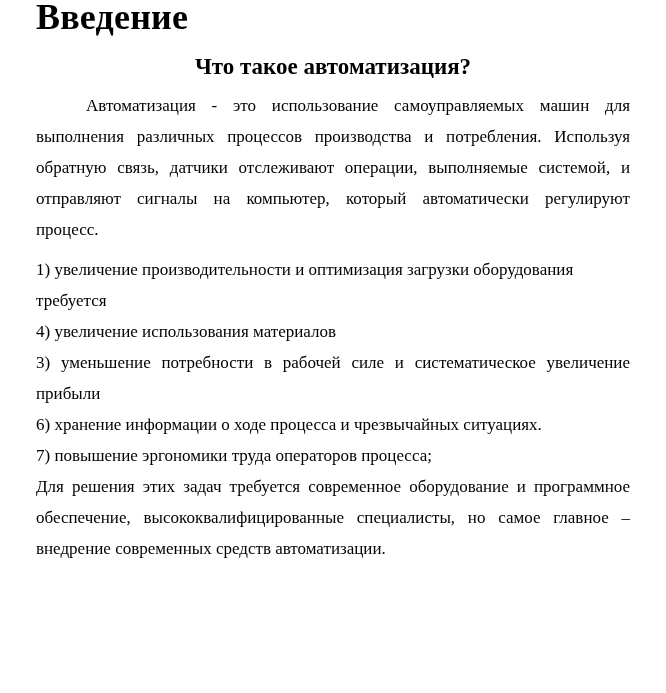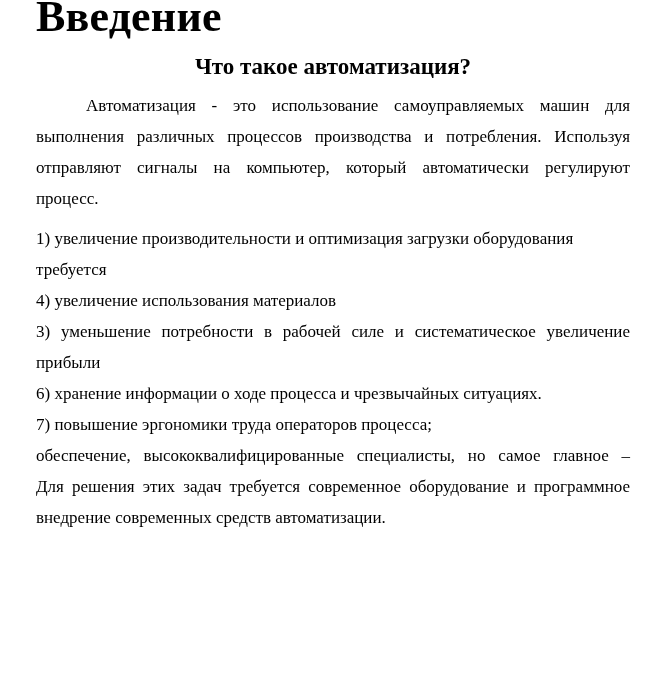--- a/index.html
+++ b/index.html
@@ -11,21 +11,21 @@
     font-family: "Liberation Serif", "DejaVu Serif", serif;
     overflow: hidden;
   }
   .page {
     box-sizing: border-box;
     width: 666px;
     height: 693px;
     padding: 0 36px;
   }
   h1.doc-title {
-    font-size: 44px;
+    font-size: 36px;
     line-height: 34px;
     font-weight: bold;
     margin: 0;
     letter-spacing: 0.2px;
   }
   h2.sec-heading {
     font-size: 23px;
     line-height: 28px;
     font-weight: bold;
     margin: 0;
@@ -52,31 +52,32 @@
 
 <div class="page">
 
   <h1 class="doc-title">Введение</h1>
 
   <h2 class="sec-heading h-what">Что такое автоматизация?</h2>
 
   <div class="para">
     <div class="ln st ind">Автоматизация - это использование самоуправляемых машин для</div>
     <div class="ln st">выполнения различных процессов производства и потребления. Используя</div>
+    <div class="ln st">обратную связь, датчики отслеживают операции, выполняемые системой, и</div>
     <div class="ln st">отправляют сигналы на компьютер, который автоматически регулируют</div>
     <div class="ln">процесс.</div>
   </div>
 
 
   <div class="para">
     <div class="ln">1) увеличение производительности и оптимизация загрузки оборудования</div>
     <div class="ln">требуется</div>
     <div class="ln">4) увеличение использования материалов</div>
     <div class="ln st">3) уменьшение потребности в рабочей силе и систематическое увеличение</div>
     <div class="ln">прибыли</div>
     <div class="ln">6) хранение информации о ходе процесса и чрезвычайных ситуациях.</div>
     <div class="ln">7) повышение эргономики труда операторов процесса;</div>
+    <div class="ln st">Для решения этих задач требуется современное оборудование и программное</div>
     <div class="ln st">обеспечение, высококвалифицированные специалисты, но самое главное –</div>
-    <div class="ln st">Для решения этих задач требуется современное оборудование и программное</div>
     <div class="ln">внедрение современных средств автоматизации.</div>
   </div>
 
 </div>
 
 </body></html>

